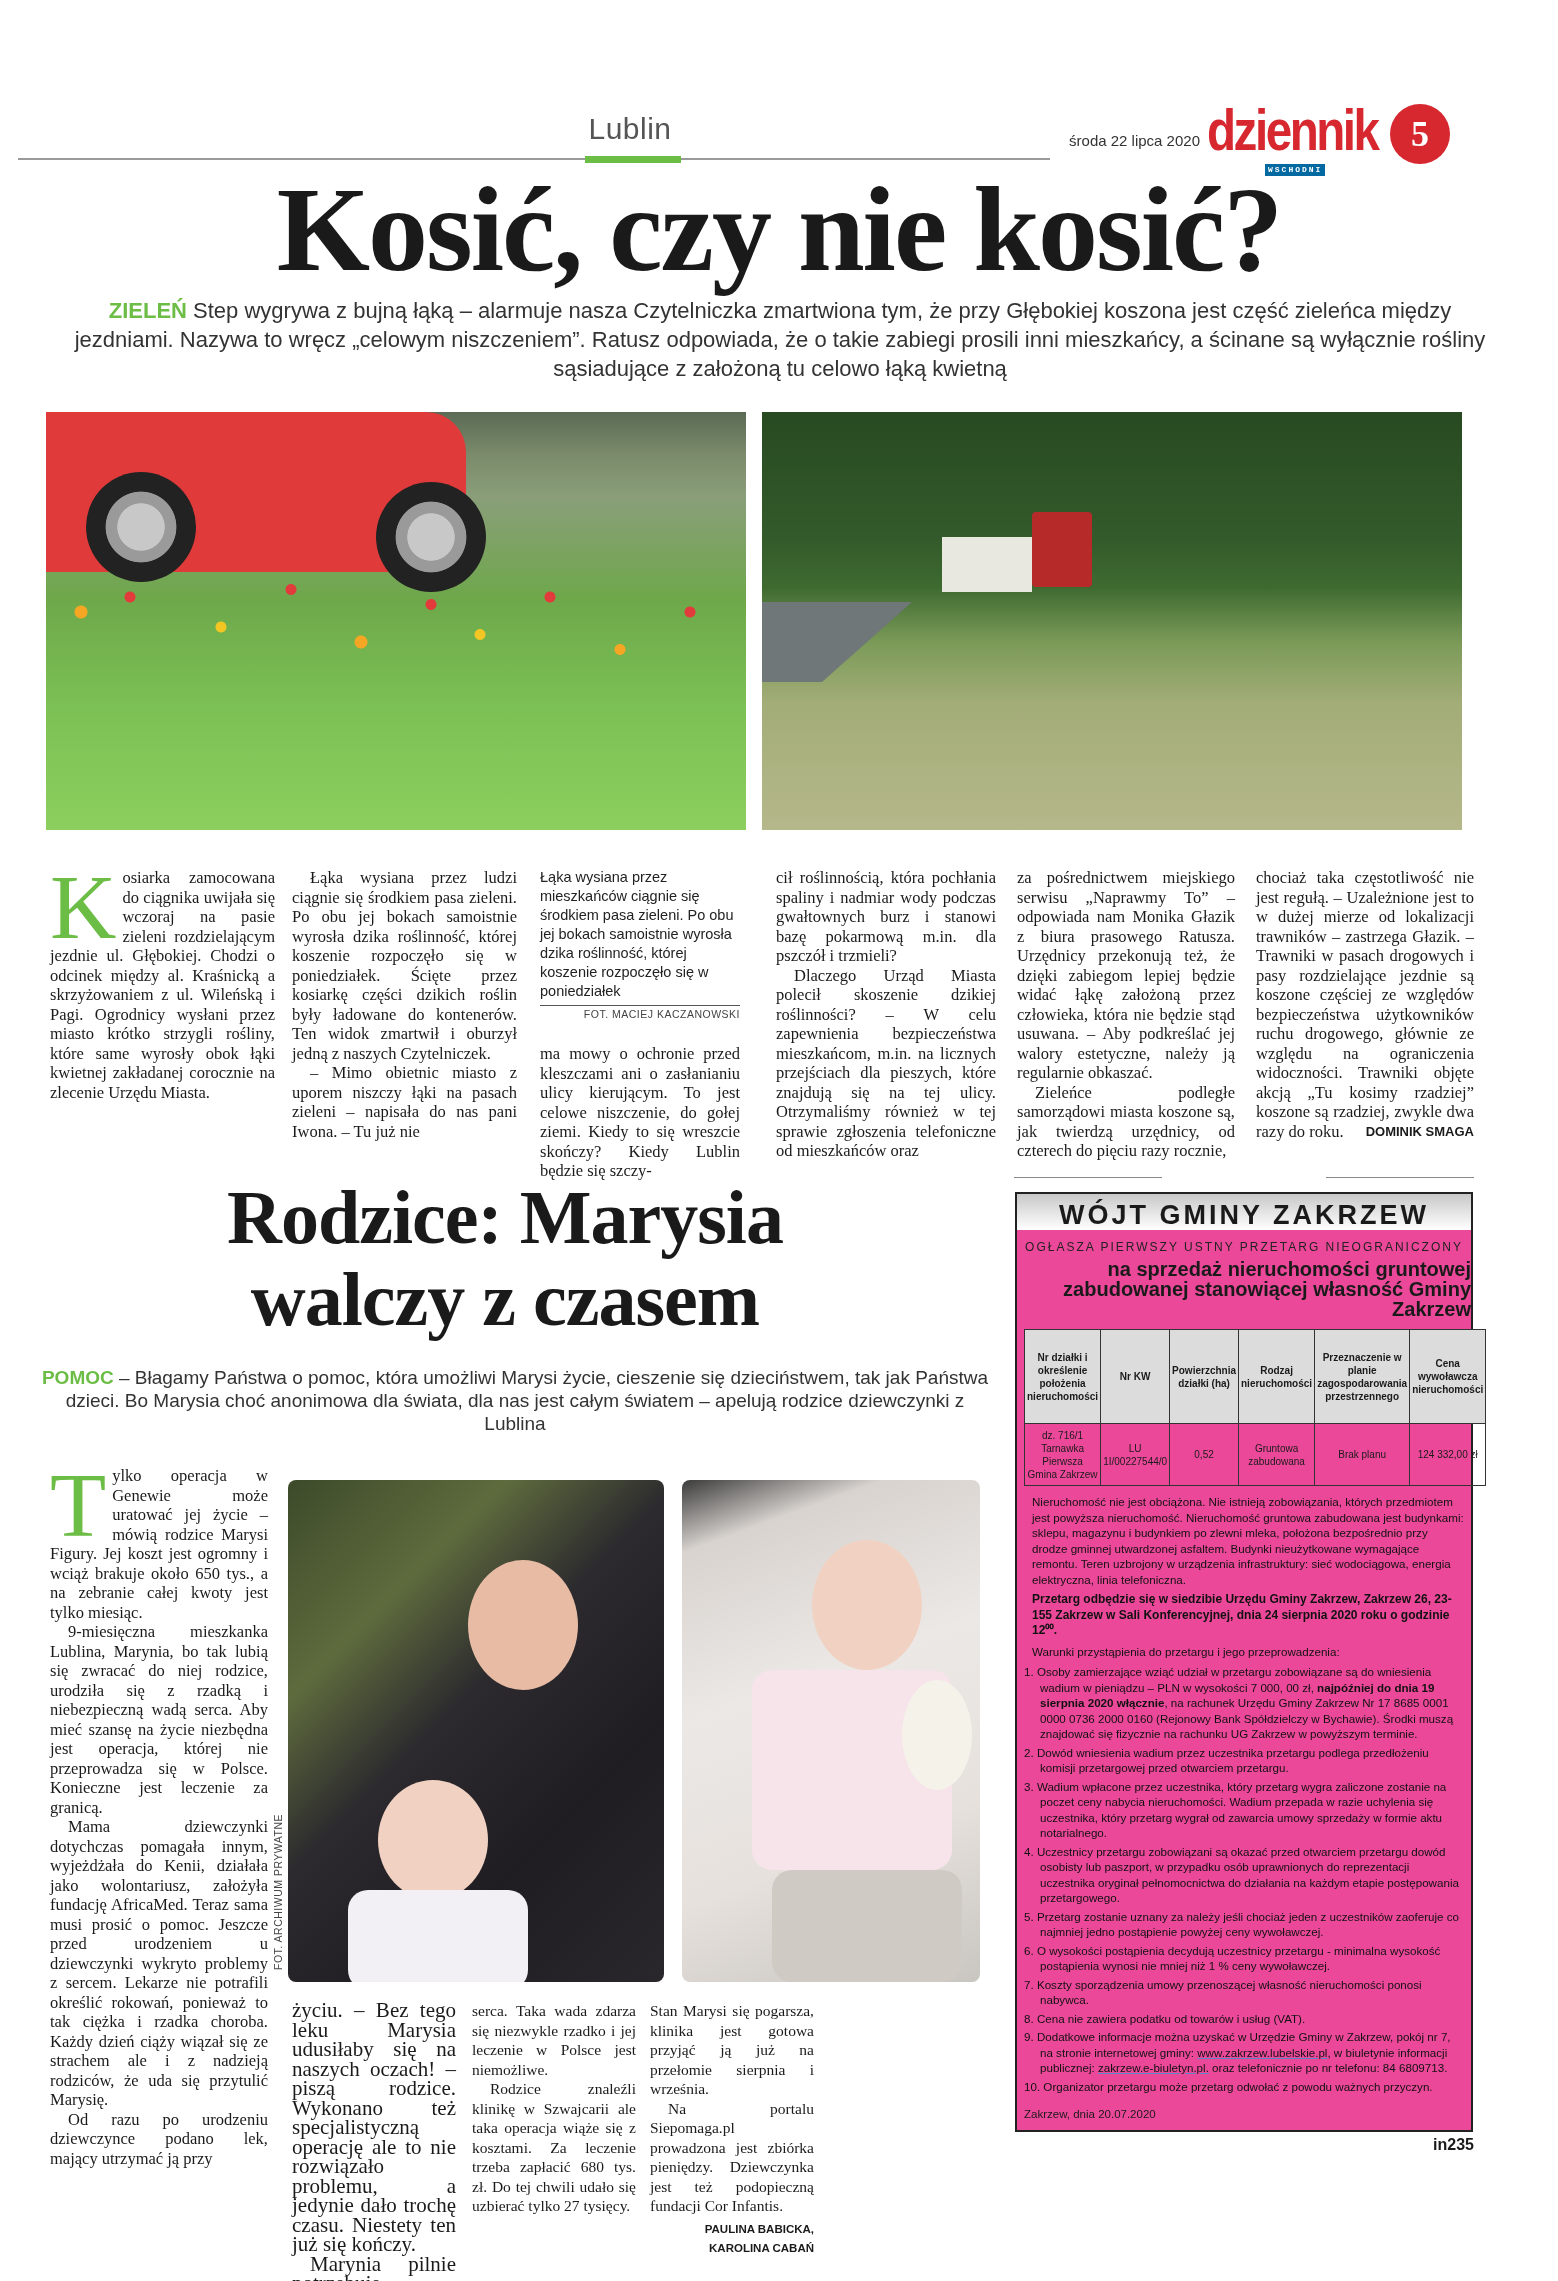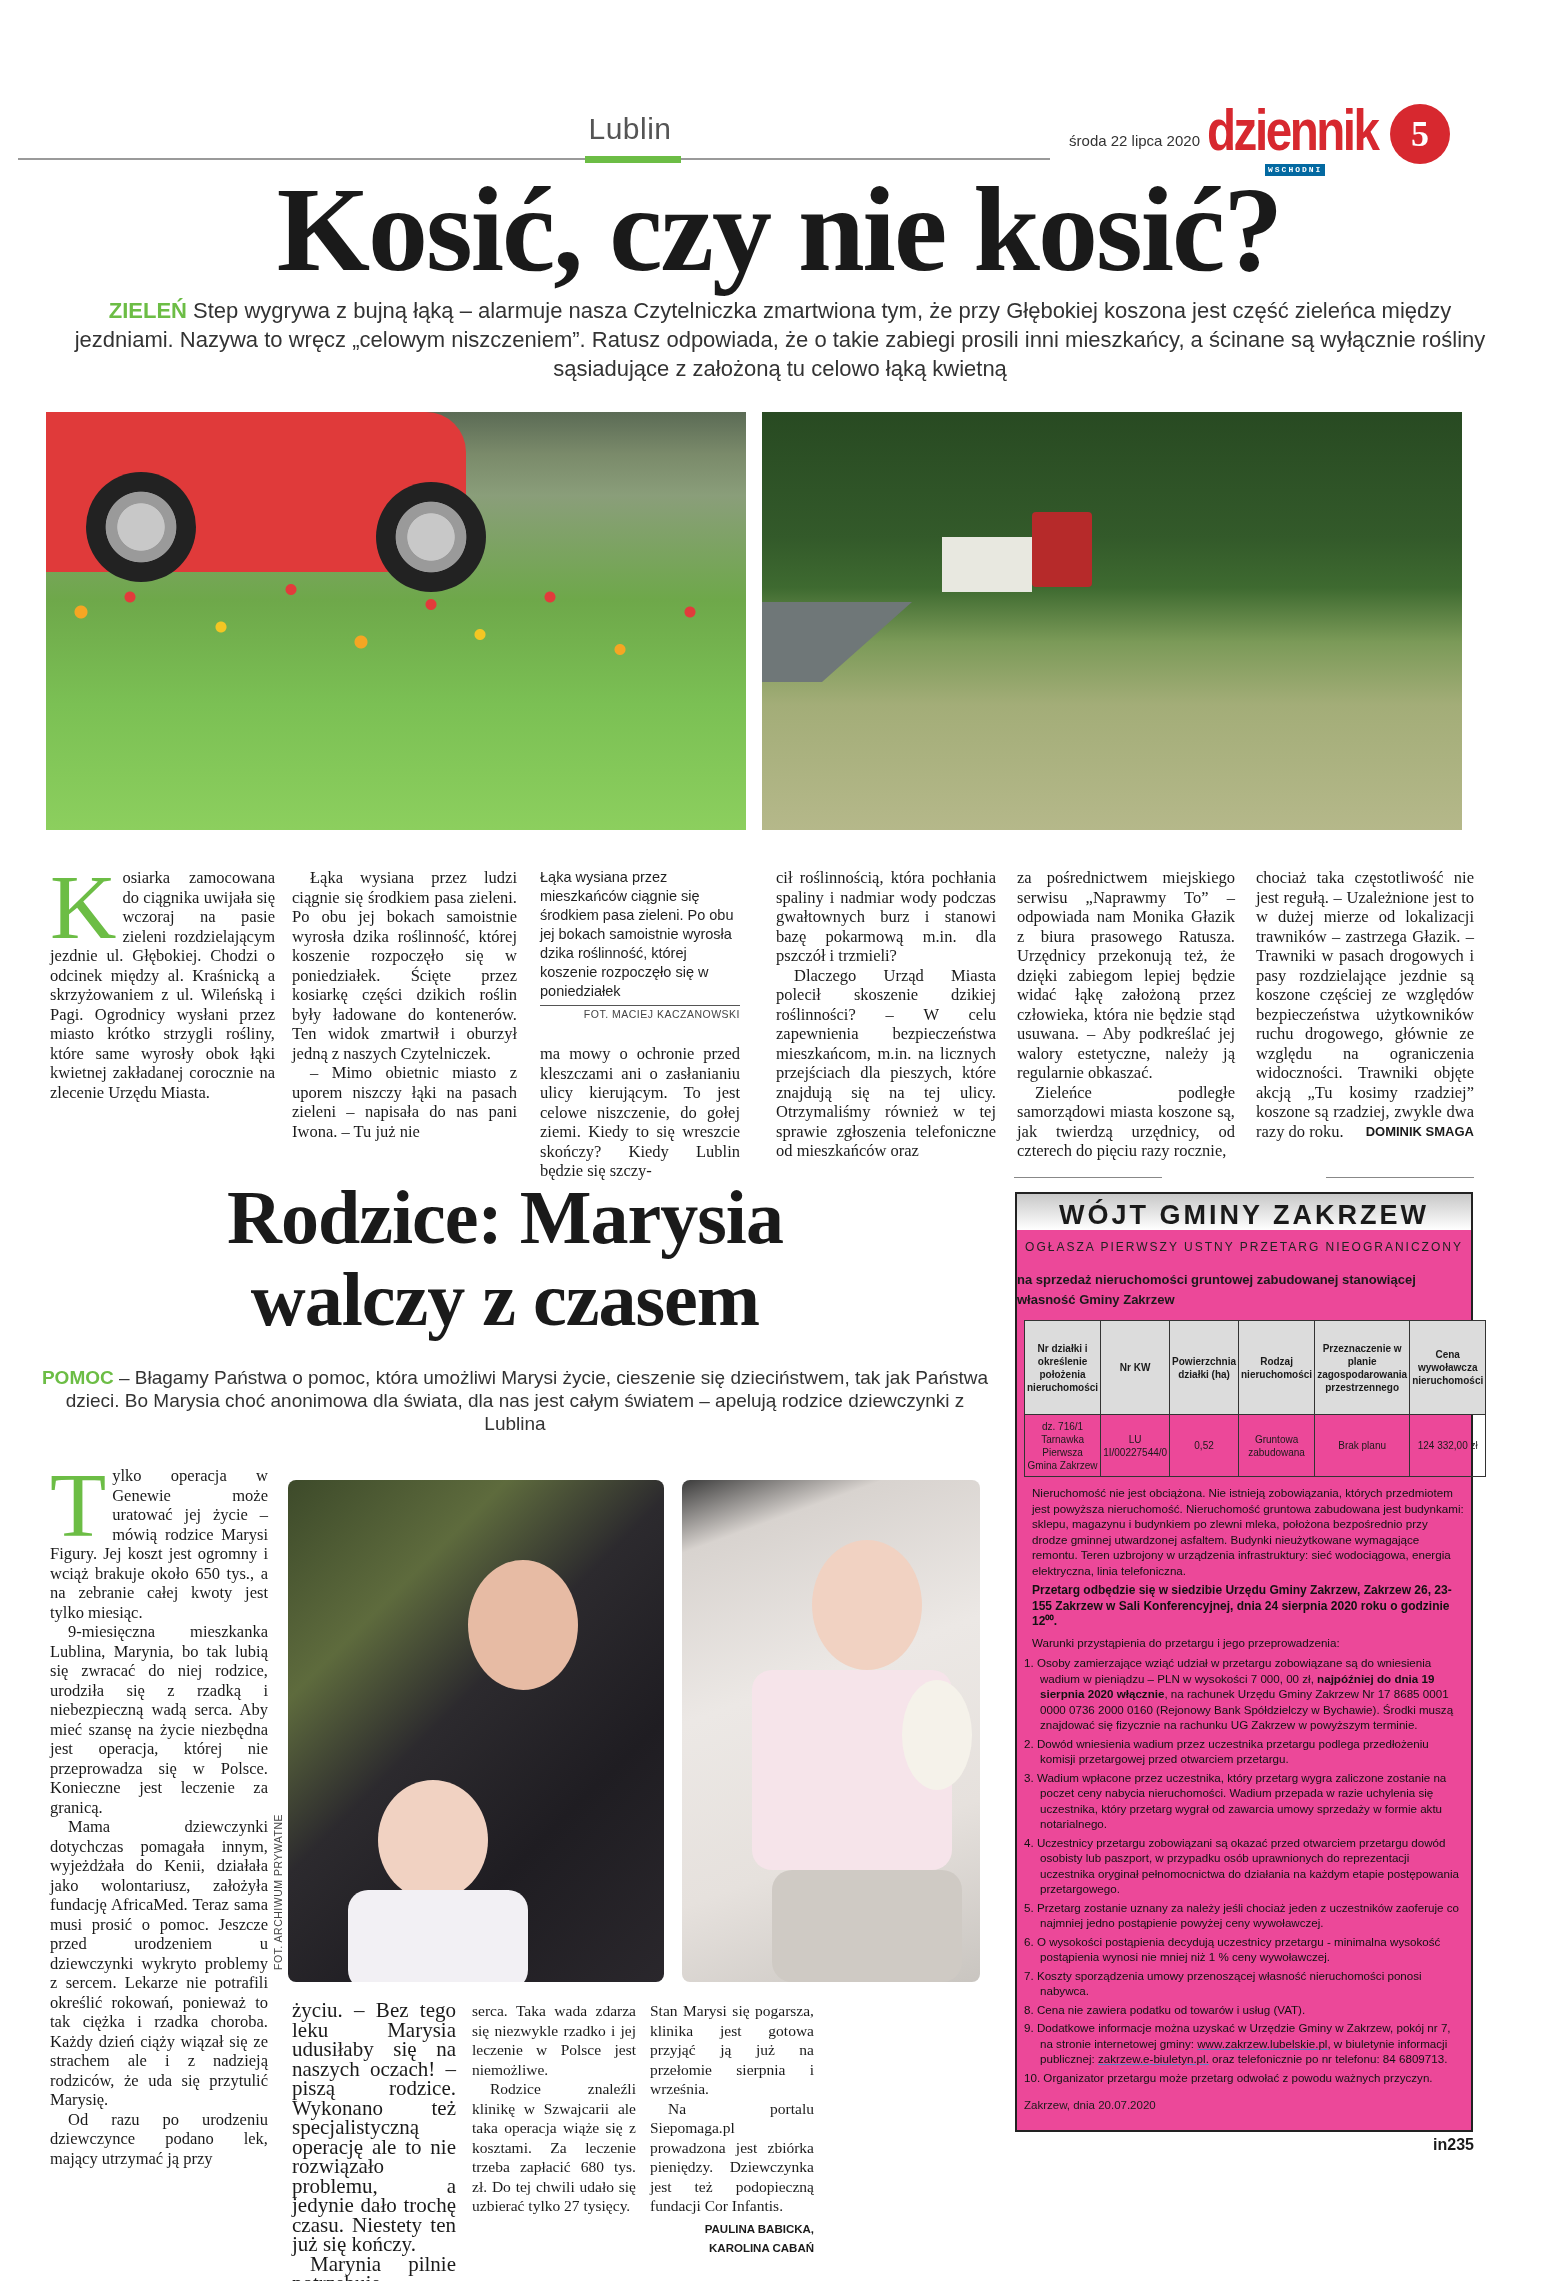--- a/index.html
+++ b/index.html
@@ -80,21 +80,21 @@
   .credit-vertical { left: 268px; top: 1770px; width: 20px; height: 200px; }
   .credit-vertical span { display: block; transform: rotate(-90deg); transform-origin: left top; position: absolute; left: 4px; top: 200px; white-space: nowrap; font-family: "Liberation Sans", sans-serif; font-size: 10.5px; color: #444; letter-spacing: 0.5px; }
 
   
   .reklama { left: 1014px; top: 1168px; width: 460px; height: 20px; }
   .reklama .line { position: absolute; top: 9px; height: 1px; background: #888; width: 148px; }
   .reklama .txt { position: absolute; left: 170px; top: 0; width: 150px; text-align: center; font-family: Liberation Mono, monospace; font-size: 11px; letter-spacing: 10px; color: #555; margin-top: 26px; }
   .ad { left: 1015px; top: 1192px; width: 458px; height: 940px; border: 2.5px solid #222; background: #ec4899; }
   .ad-title { background: linear-gradient(180deg, #c8c8c8 0%, #ffffff 100%); text-align: center; font-family: "Liberation Sans", sans-serif; font-weight: bold; font-size: 27px; letter-spacing: 3px; padding-top: 6px; height: 36px; line-height: 30px; }
   .ad-sub1 { text-align: center; font-family: "Liberation Sans", sans-serif; font-size: 12px; letter-spacing: 2px; margin-top: 10px; color: #222; }
-  .ad-sub2 { text-align: left; font-family: "Liberation Sans", sans-serif; font-size: 13px; font-weight: bold; line-height: 20px; margin-top: 16px; }
+  .ad-sub2 { text-align: right; font-family: "Liberation Sans", sans-serif; font-size: 20px; font-weight: bold; line-height: 20px; margin-top: 5px; }
   table.ad-table { margin: 10px 7px 0 7px; width: 444px; border-collapse: collapse; font-family: "Liberation Sans", sans-serif; font-size: 10px; line-height: 13px; }
   .ad-table th { background: #dcdcdc; border: 1.5px solid #333; font-weight: bold; padding: 4px 2px; text-align: center; vertical-align: middle; height: 94px; }
   .ad-table td { border: 1.5px solid #333; text-align: center; vertical-align: middle; padding: 4px 2px; height: 62px; }
   .ad-body { margin: 8px 7px 0 7px; font-family: "Liberation Sans", sans-serif; font-size: 11.6px; line-height: 15.5px; color: #111; }
   .ad-body p { margin-bottom: 5px; margin-left: 8px; }
   .ad-body .bold { font-weight: bold; font-size: 12px; }
   .ad-body ol { list-style: none; }
   .ad-body li { padding-left: 16px; text-indent: -16px; margin-bottom: 3px; }
   .ad-body .link { text-decoration: underline; text-decoration-color: #5b86c5; }
   .ad-foot { margin: 14px 7px 0 7px; font-family: "Liberation Sans", sans-serif; font-size: 11.5px; }

